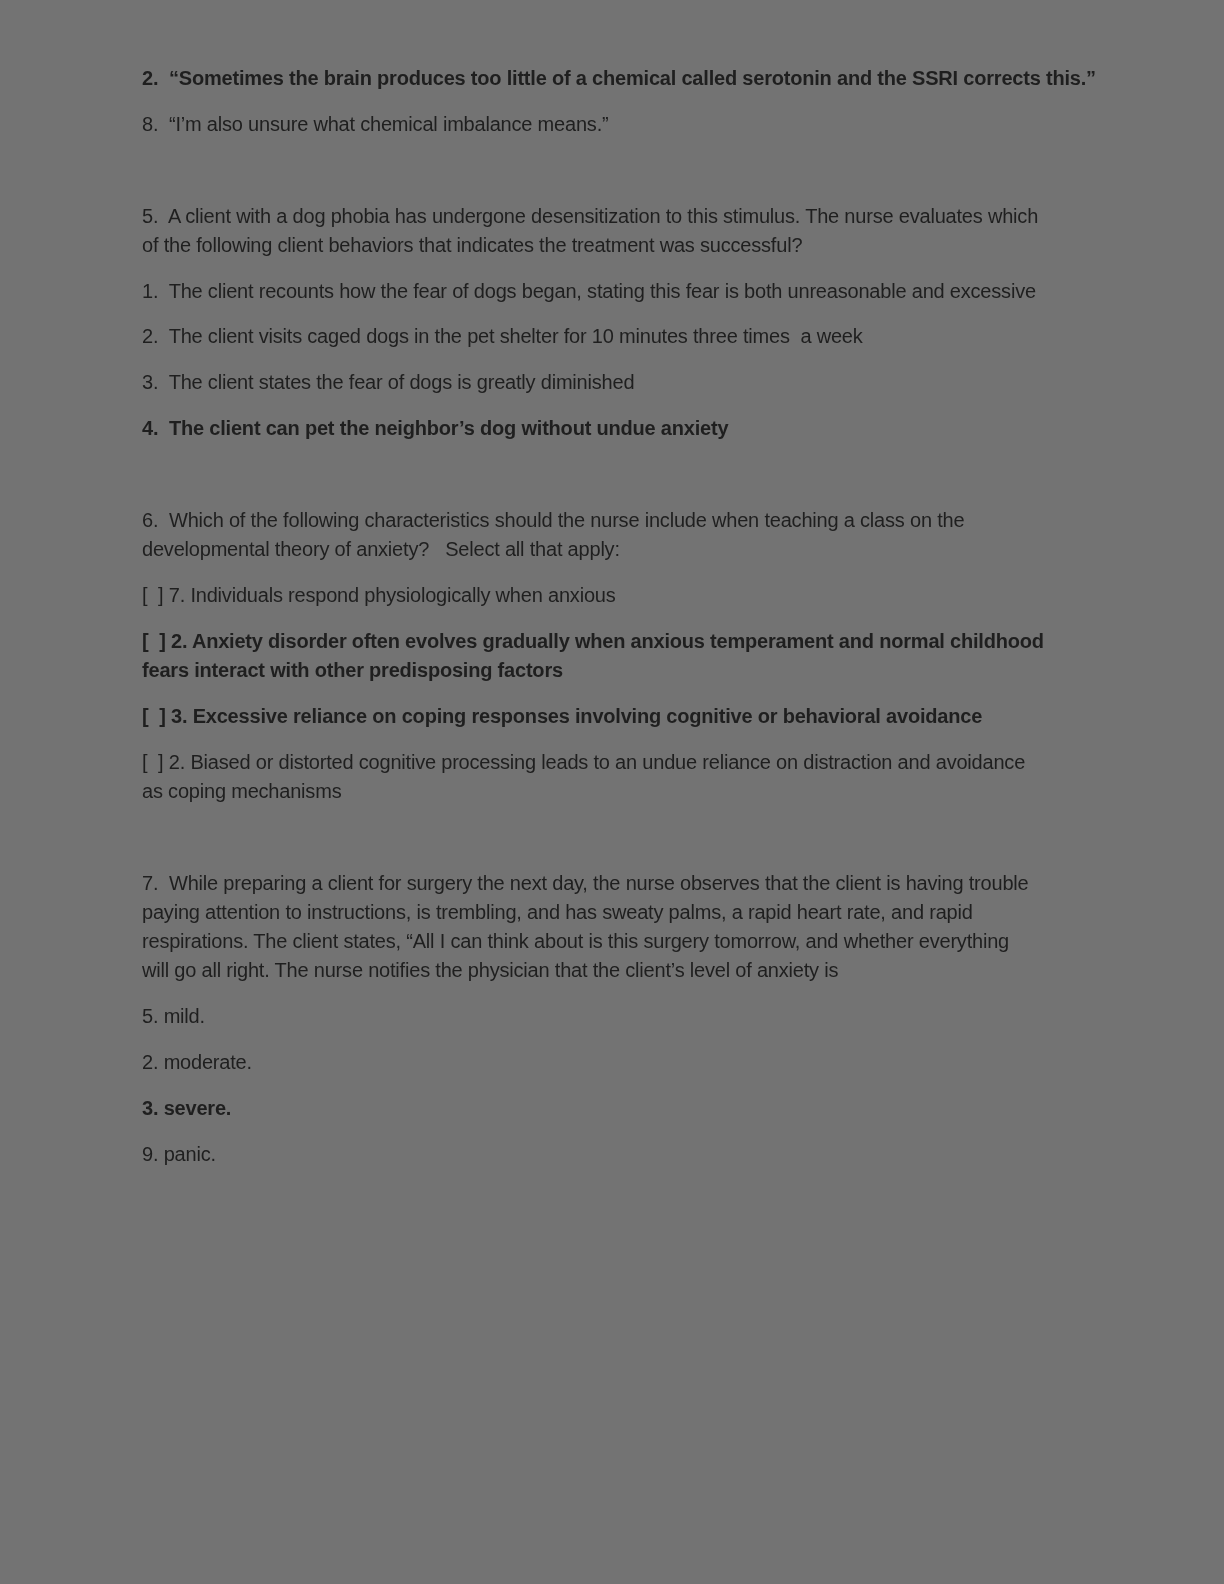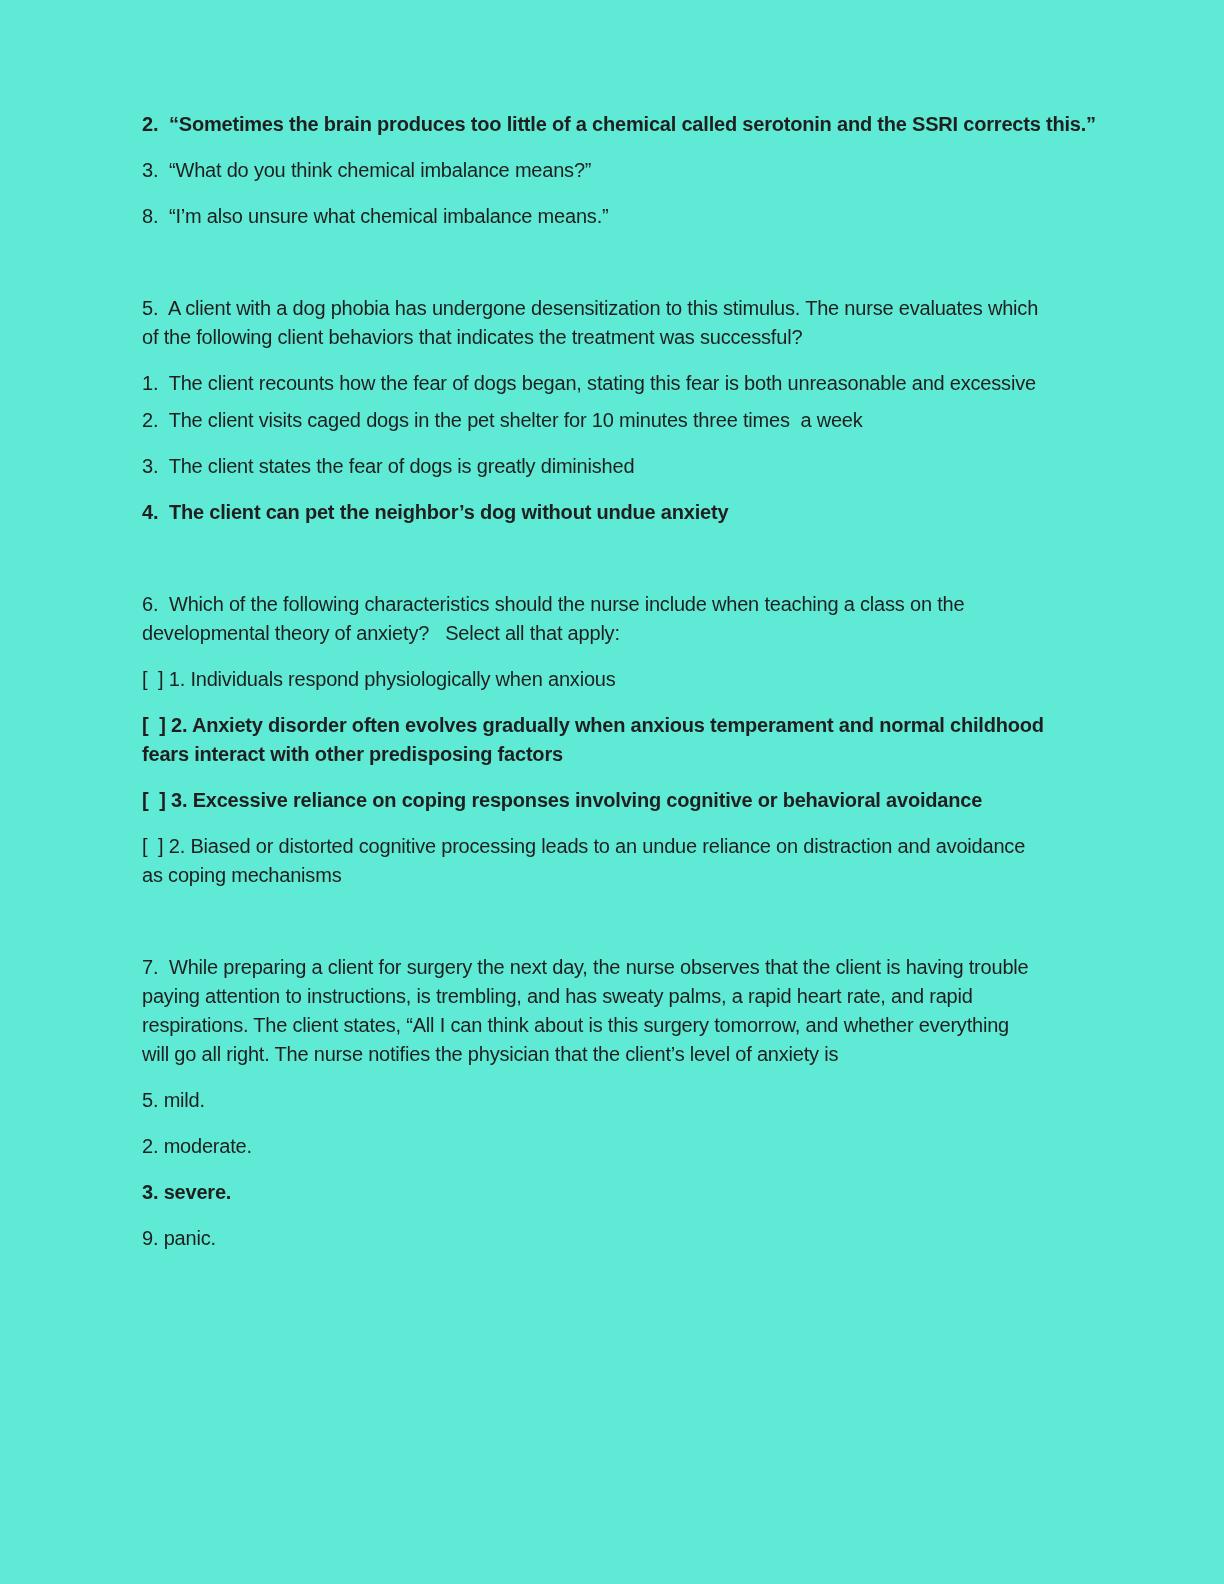--- a/index.html
+++ b/index.html
@@ -11,64 +11,63 @@
     width: 1224px;
     height: 1584px;
     font-family: "Liberation Sans", sans-serif;
     color: #1f1f1f;
     overflow: hidden;
   }
   .doc-page {
     box-sizing: border-box;
     width: 1224px;
     height: 1584px;
-    padding: 110px 40px 0 142px;
-    background: #5eead4;
+    padding: 64px 40px 0 142px;
+    background: #737373;
   }
   .para {
     white-space: pre-wrap;
     font-size: 20px;
     line-height: 29px;
     letter-spacing: -0.2px;
     margin: 0 0 17px 0;
     max-width: 1040px;
   }
   .bold {
     font-weight: 700;
   }
   .tight {
-    margin-bottom: 8px;
+    margin-bottom: 16px;
   }
   .gap {
     height: 46px;
   }
 </style>
 </head>
 <body>
 
 <div class="doc-page">
 
   <div class="para bold">2.  “Sometimes the brain produces too little of a chemical called serotonin and the SSRI corrects this.”</div>
-  <div class="para">3.  “What do you think chemical imbalance means?”</div>
   <div class="para">8.  “I’m also unsure what chemical imbalance means.”</div>
 
   <div class="gap"></div>
 
   <div class="para">5.  A client with a dog phobia has undergone desensitization to this stimulus. The nurse evaluates which
 of the following client behaviors that indicates the treatment was successful?</div>
   <div class="para tight">1.  The client recounts how the fear of dogs began, stating this fear is both unreasonable and excessive</div>
   <div class="para">2.  The client visits caged dogs in the pet shelter for 10 minutes three times  a week</div>
   <div class="para">3.  The client states the fear of dogs is greatly diminished</div>
   <div class="para bold">4.  The client can pet the neighbor’s dog without undue anxiety</div>
 
   <div class="gap"></div>
 
   <div class="para">6.  Which of the following characteristics should the nurse include when teaching a class on the
 developmental theory of anxiety?   Select all that apply:</div>
-  <div class="para">[  ] 1. Individuals respond physiologically when anxious</div>
+  <div class="para">[  ] 7. Individuals respond physiologically when anxious</div>
   <div class="para bold">[  ] 2. Anxiety disorder often evolves gradually when anxious temperament and normal childhood
 fears interact with other predisposing factors</div>
   <div class="para bold">[  ] 3. Excessive reliance on coping responses involving cognitive or behavioral avoidance</div>
   <div class="para">[  ] 2. Biased or distorted cognitive processing leads to an undue reliance on distraction and avoidance
 as coping mechanisms</div>
 
   <div class="gap"></div>
 
   <div class="para">7.  While preparing a client for surgery the next day, the nurse observes that the client is having trouble
 paying attention to instructions, is trembling, and has sweaty palms, a rapid heart rate, and rapid

